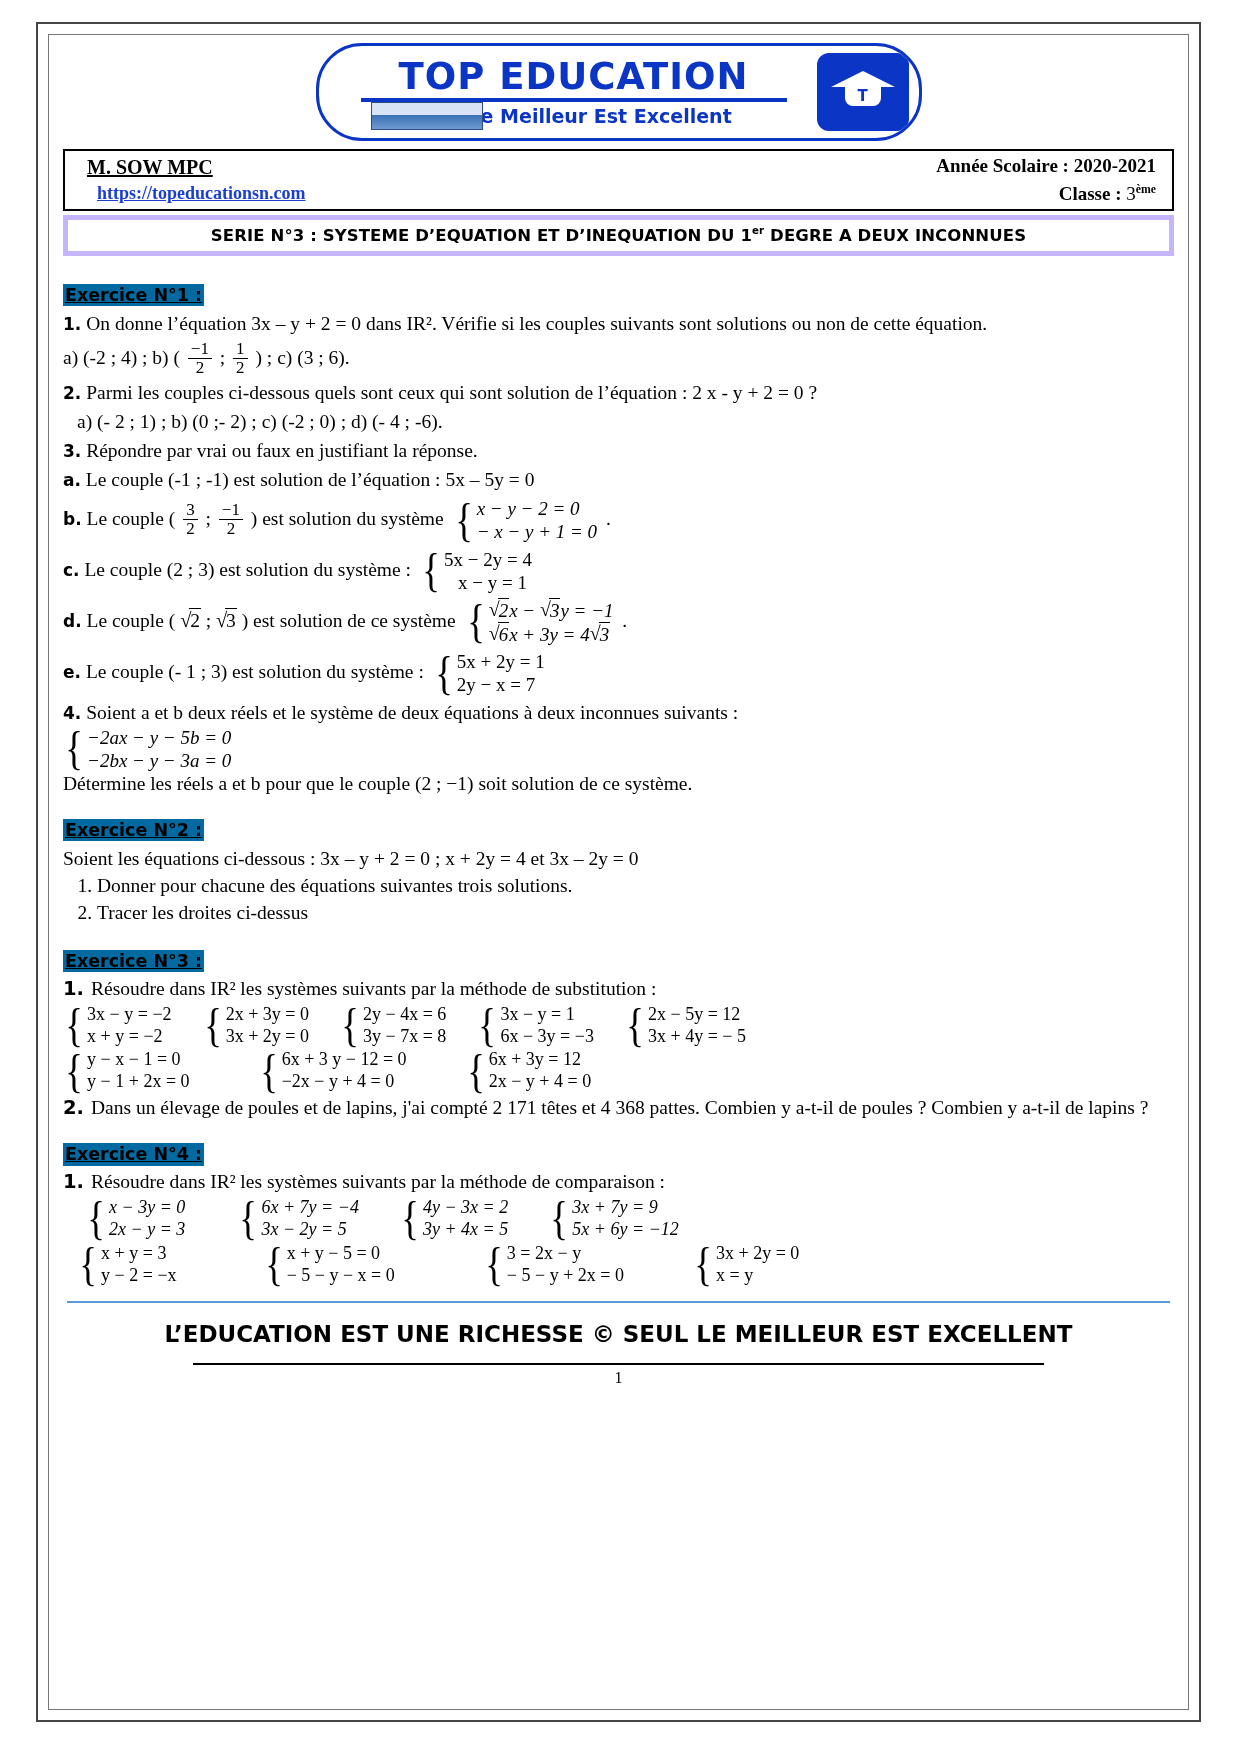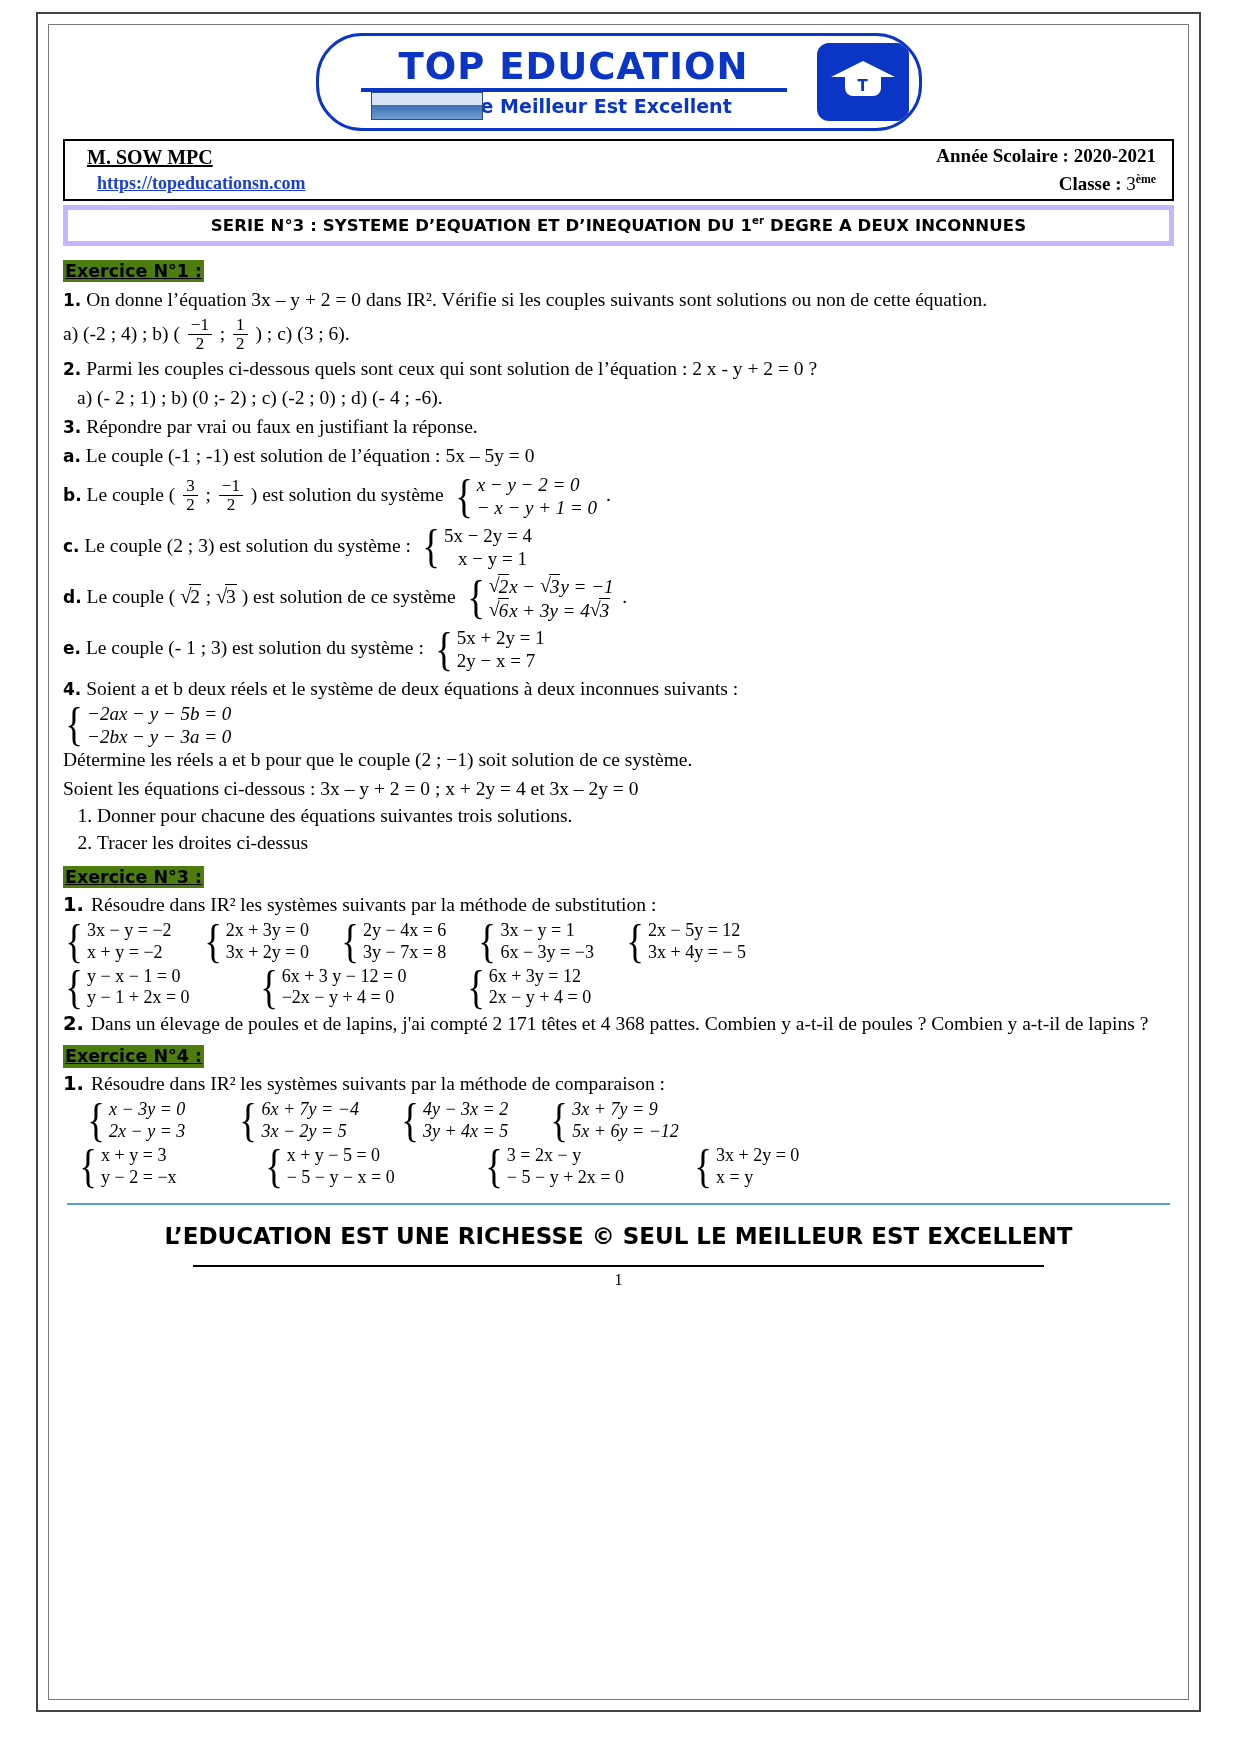--- a/index.html
+++ b/index.html
@@ -10,21 +10,21 @@
   body {
     width: 1241px;
     height: 1754px;
     font-family: "Liberation Serif", serif;
     color: #000000;
     position: relative;
   }
   .page {
     position: absolute;
     left: 36px;
-    top: 12px;
+    top: 22px;
     width: 1165px;
     height: 1700px;
     border: 2px solid #444;
     box-sizing: border-box;
     background: #fff;
   }
   .inner {
     position: absolute;
     left: 10px;
     top: 10px;
@@ -160,28 +160,28 @@
     text-align: center;
     font-family: "DejaVu Sans", sans-serif;
     font-weight: bold;
     font-size: 16.5px;
     padding: 5px 2px 6px 2px;
     letter-spacing: 0.1px;
   }
   
   .body { font-size: 19.5px; line-height: 1.28; margin-top: 6px; }
   .hl {
-    background: #4d7c0f;
+    background: #0369a1;
     font-family: "DejaVu Sans", sans-serif;
     font-weight: bold;
     font-size: 17.5px;
     text-decoration: underline;
     display: inline-block;
     padding: 0 2px;
-    margin-top: 8px;
+    margin-top: 22px;
   }
   .p { margin: 4px 0 0 0; }
   .bnum { font-family: "DejaVu Sans", sans-serif; font-weight: bold; font-size: 17px; }
   .ital { font-style: italic; }
   .row-indent { margin-left: 14px; }
   
   .frac {
     display: inline-block;
     vertical-align: middle;
     text-align: center;
@@ -405,20 +405,21 @@
         <span class="sys" style="margin-left:0">
           <span class="brace">{</span>
           <span class="eqs ital">
             <div>−2ax − y − 5b = 0</div>
             <div>−2bx − y − 3a = 0</div>
           </span>
         </span>
       </div>
       <div>Détermine les réels a et b pour que le couple (2 ; −1) soit solution de ce système.</div>
 
+      <div><span class="hl">Exercice N°2 :</span></div>
       <div class="p">Soient les équations ci-dessous : 3x – y + 2 = 0 ;    x + 2y = 4    et    3x – 2y = 0</div>
       <ol class="lst">
         <li>Donner pour chacune des  équations suivantes trois solutions.</li>
         <li>Tracer les droites ci-dessus</li>
       </ol>
 
       <div><span class="hl">Exercice N°3 :</span></div>
       <div class="q2">
         <span class="n">1.</span>
         <span>Résoudre dans IR² les systèmes suivants par la méthode de substitution :</span>

